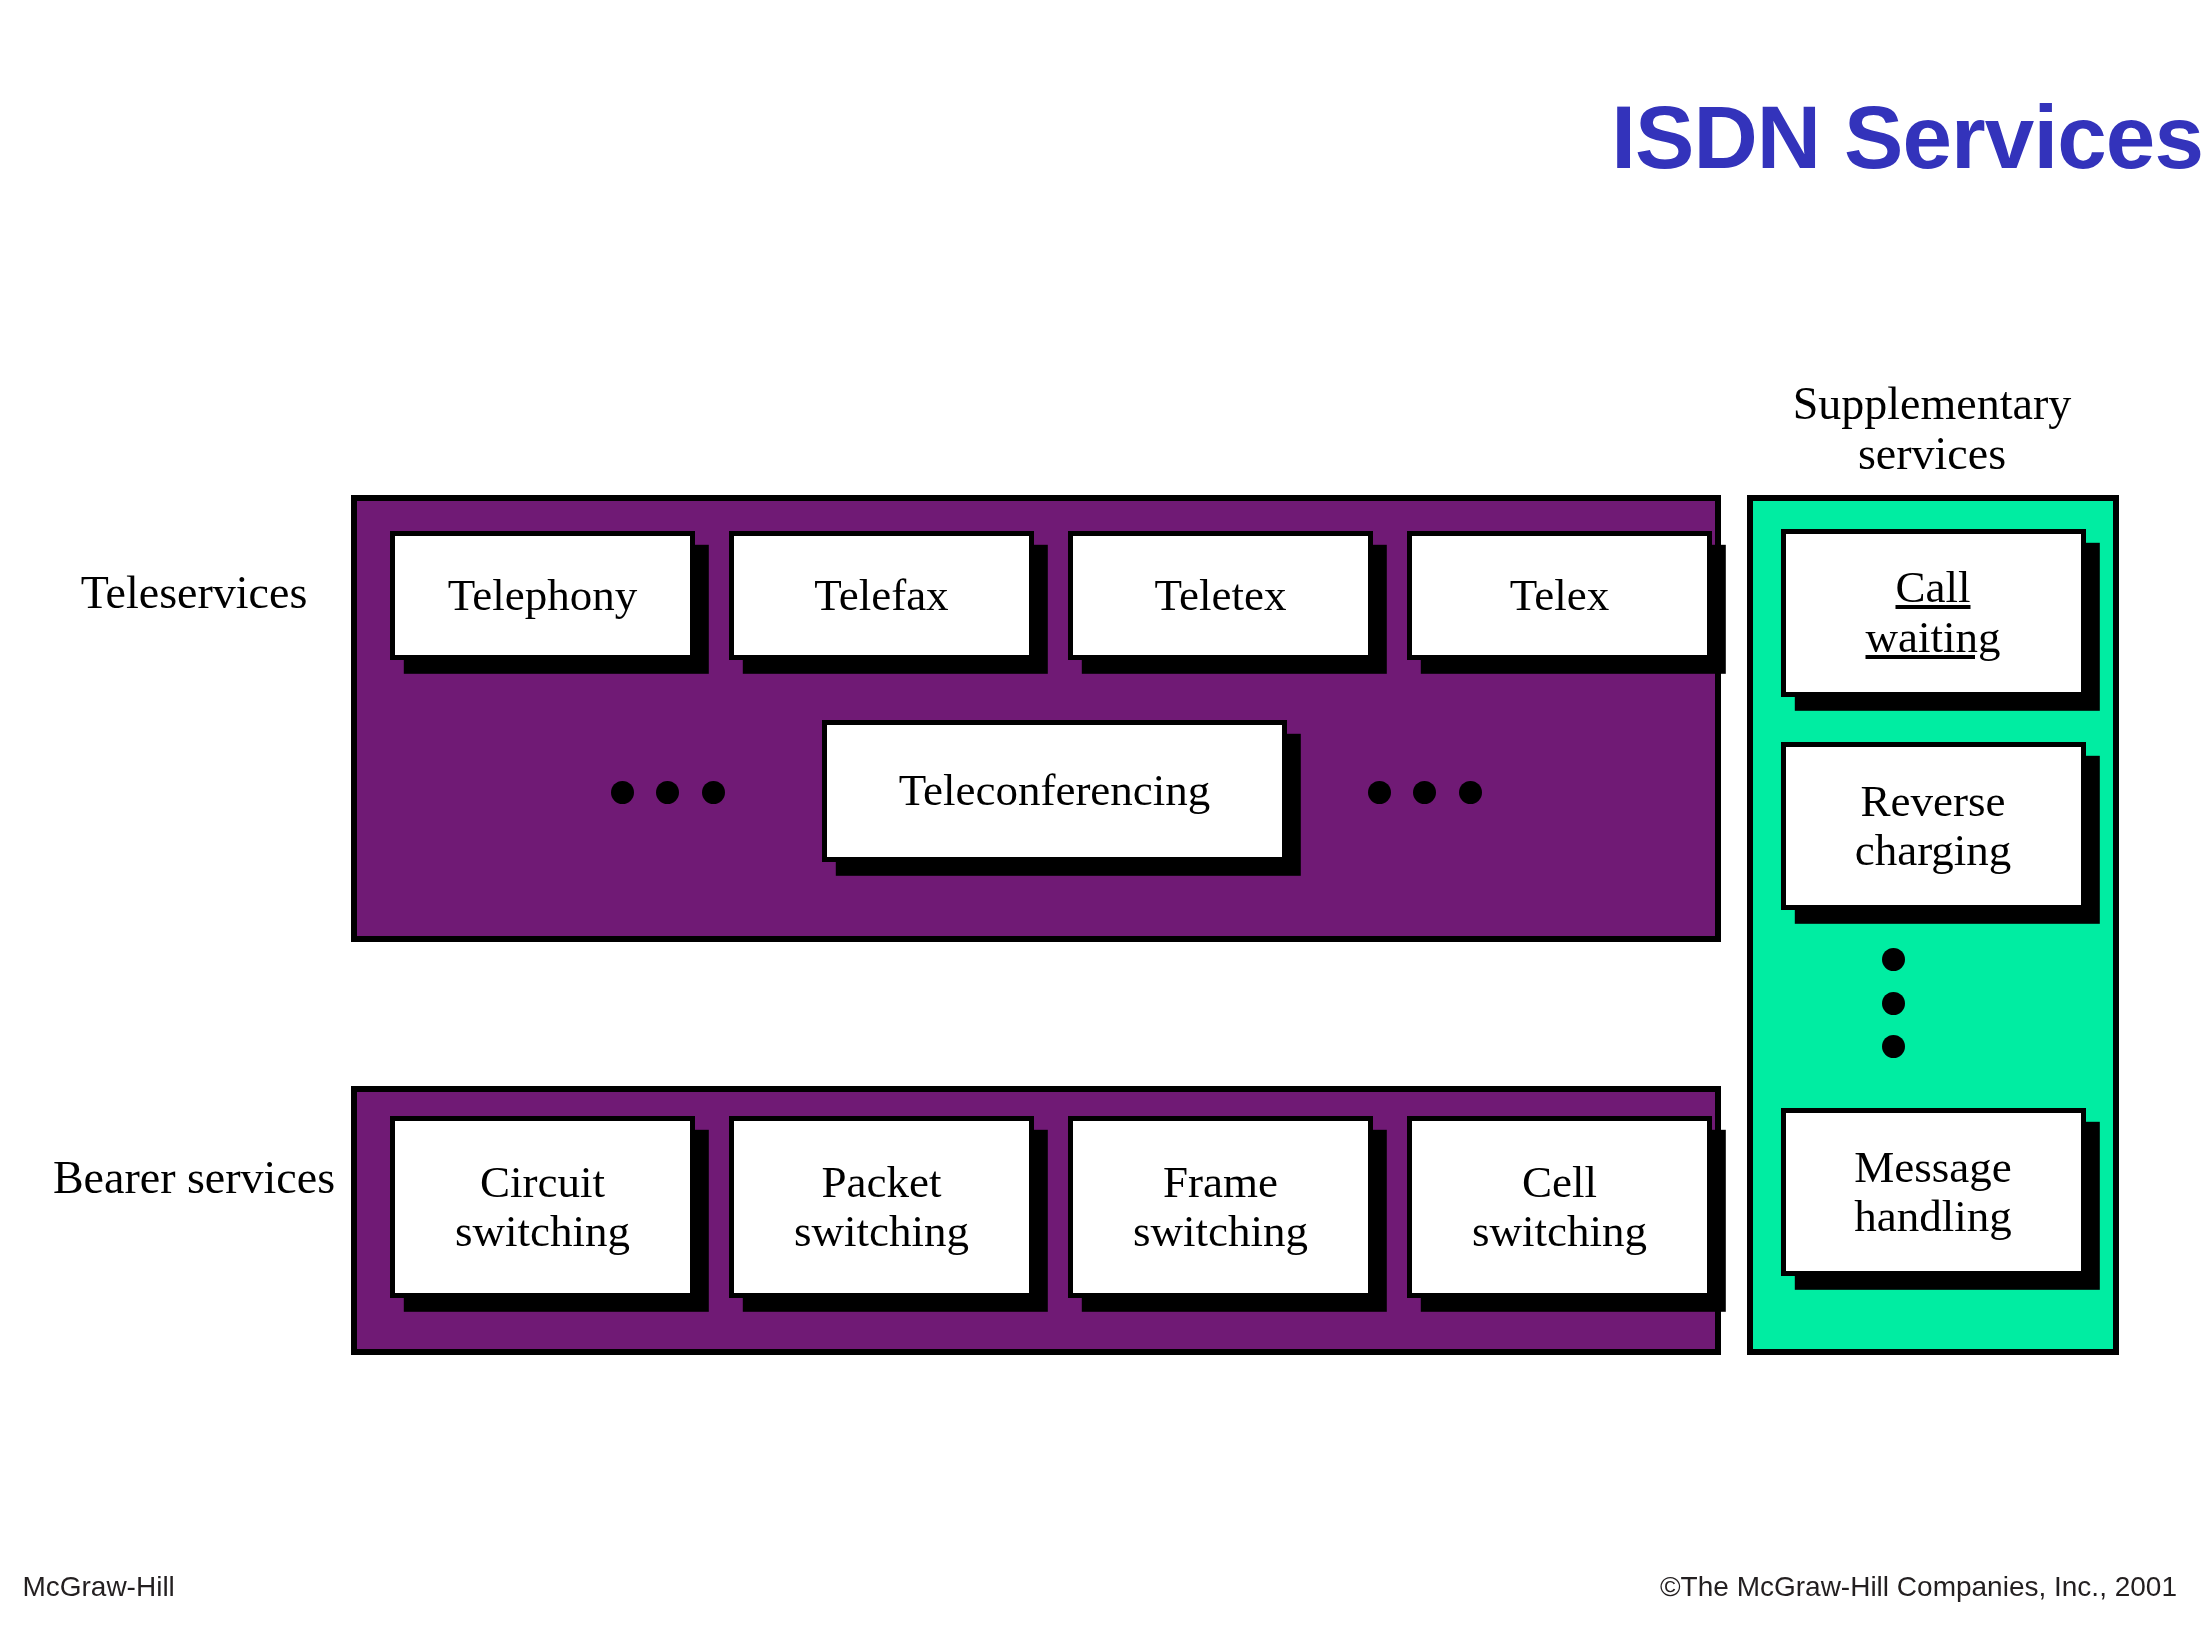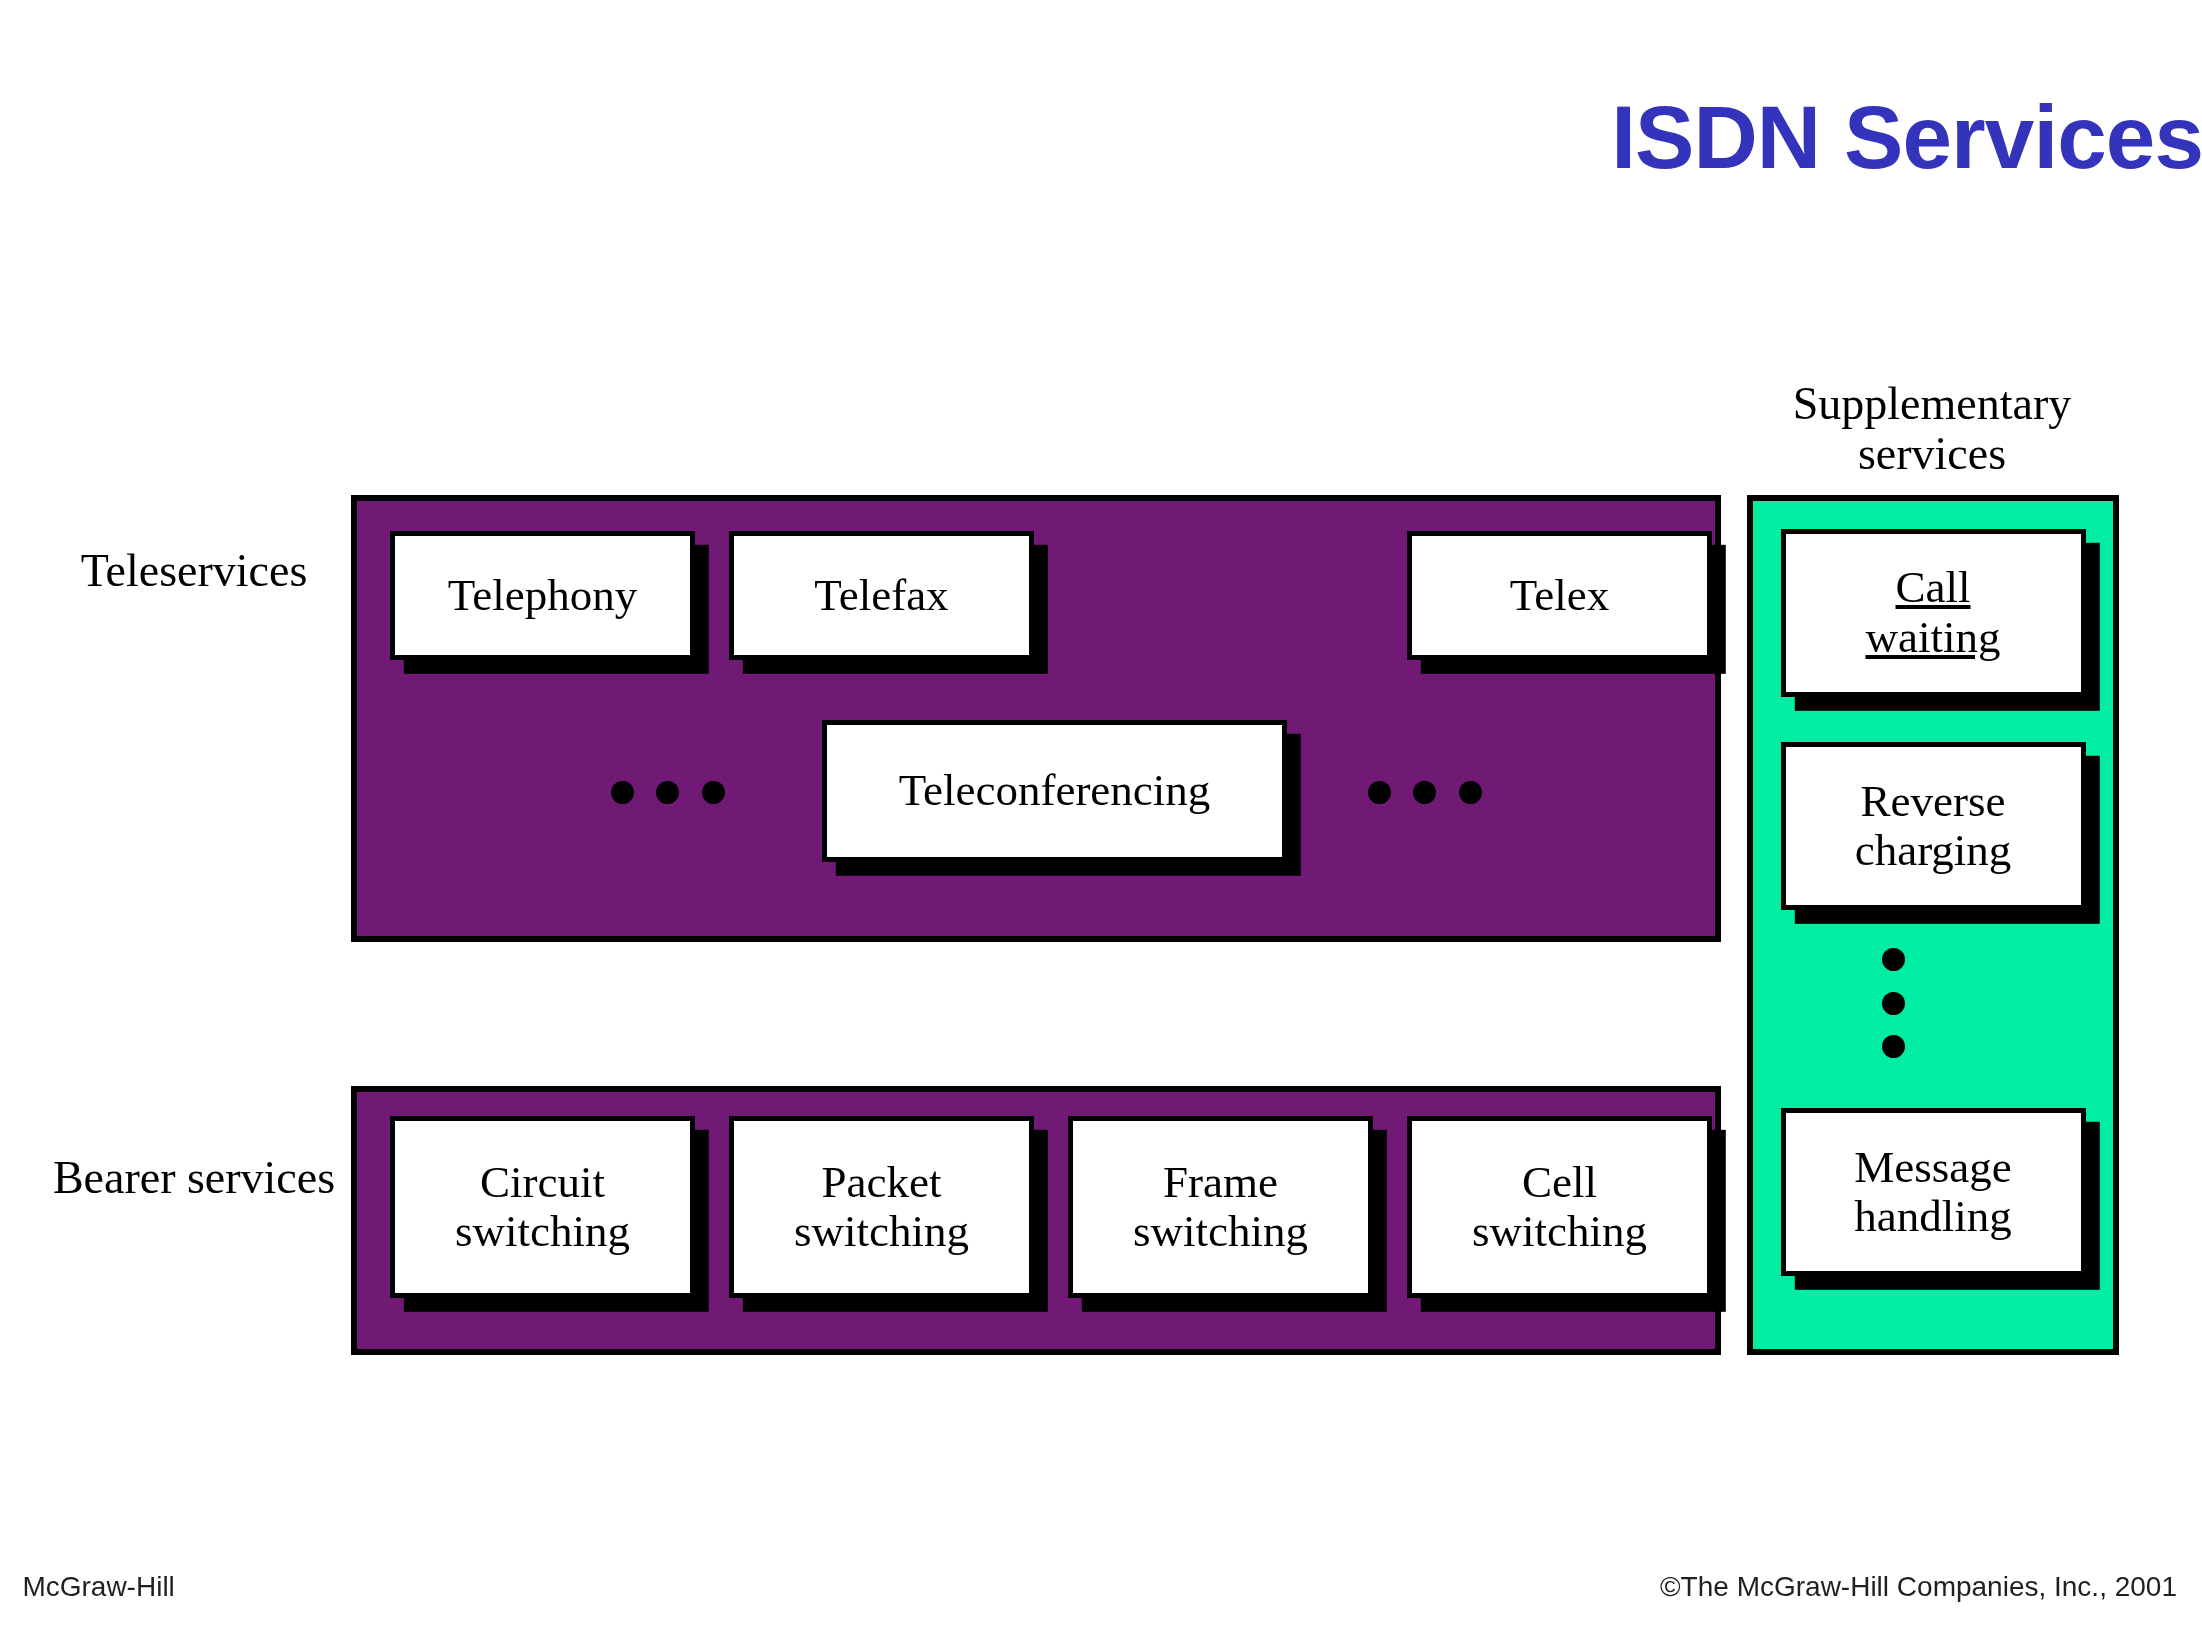--- a/index.html
+++ b/index.html
@@ -103,32 +103,35 @@
   #footer-right { right: 26px; top: 1571px; text-align: center; }
 </style>
 </head>
 <body>
 
 <div id="slide-title">ISDN Services</div>
 
 <div class="row-label" id="supp-heading" style="left:1747px; top:379px; width:370px;">Supplementary
 services</div>
 
-<div class="row-label" style="left:52px; top:546px; width:284px;">Teleservices</div>
+<div class="row-label" style="left:52px; top:568px; width:284px;">Teleservices</div>
 
 <div class="panel panel-yellow" id="teleservices-panel" style="left:351px; top:495px; width:1370px; height:447px;">
 
   <div class="svc-box" style="left:33px; top:30px; width:305px; height:129px;">
     <span class="svc-label">Telephony</span>
   </div>
 
   <div class="svc-box" style="left:372px; top:30px; width:305px; height:129px;">
     <span class="svc-label">Telefax</span>
   </div>
 
+  <div class="svc-box" style="left:711px; top:30px; width:305px; height:129px;">
+    <span class="svc-label">Teletex</span>
+  </div>
 
   <div class="svc-box" style="left:1050px; top:30px; width:305px; height:129px;">
     <span class="svc-label">Telex</span>
   </div>
 
   <div class="dots-h" style="left:254px; top:280px;">
     <span class="dot"></span>
     <span class="dot"></span>
     <span class="dot"></span>
   </div>

